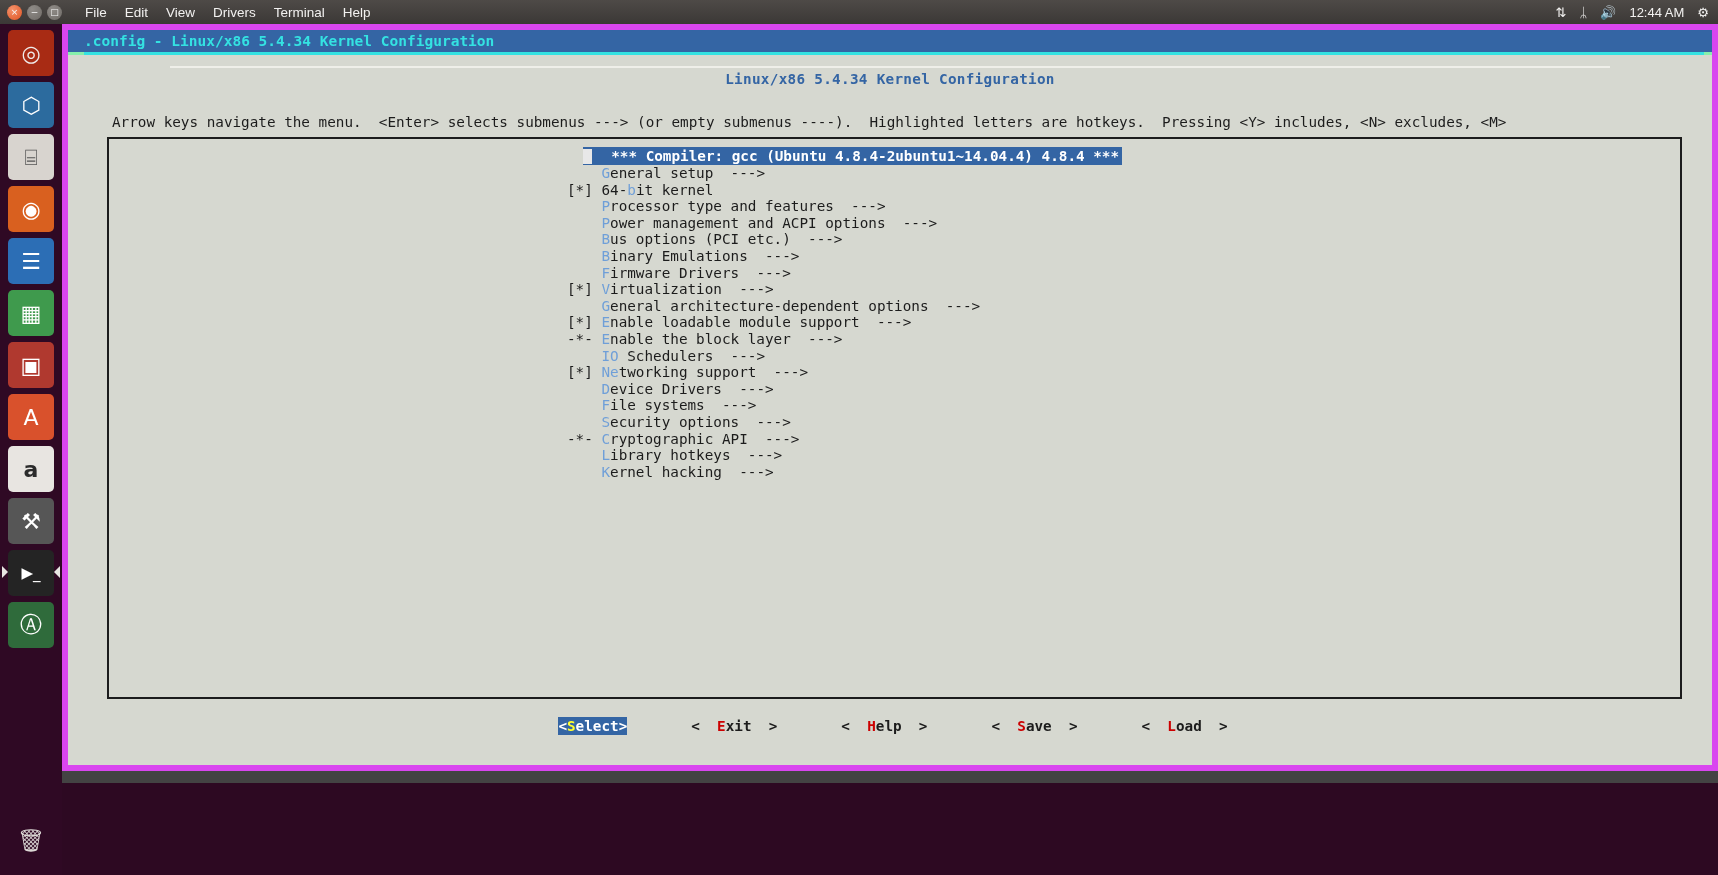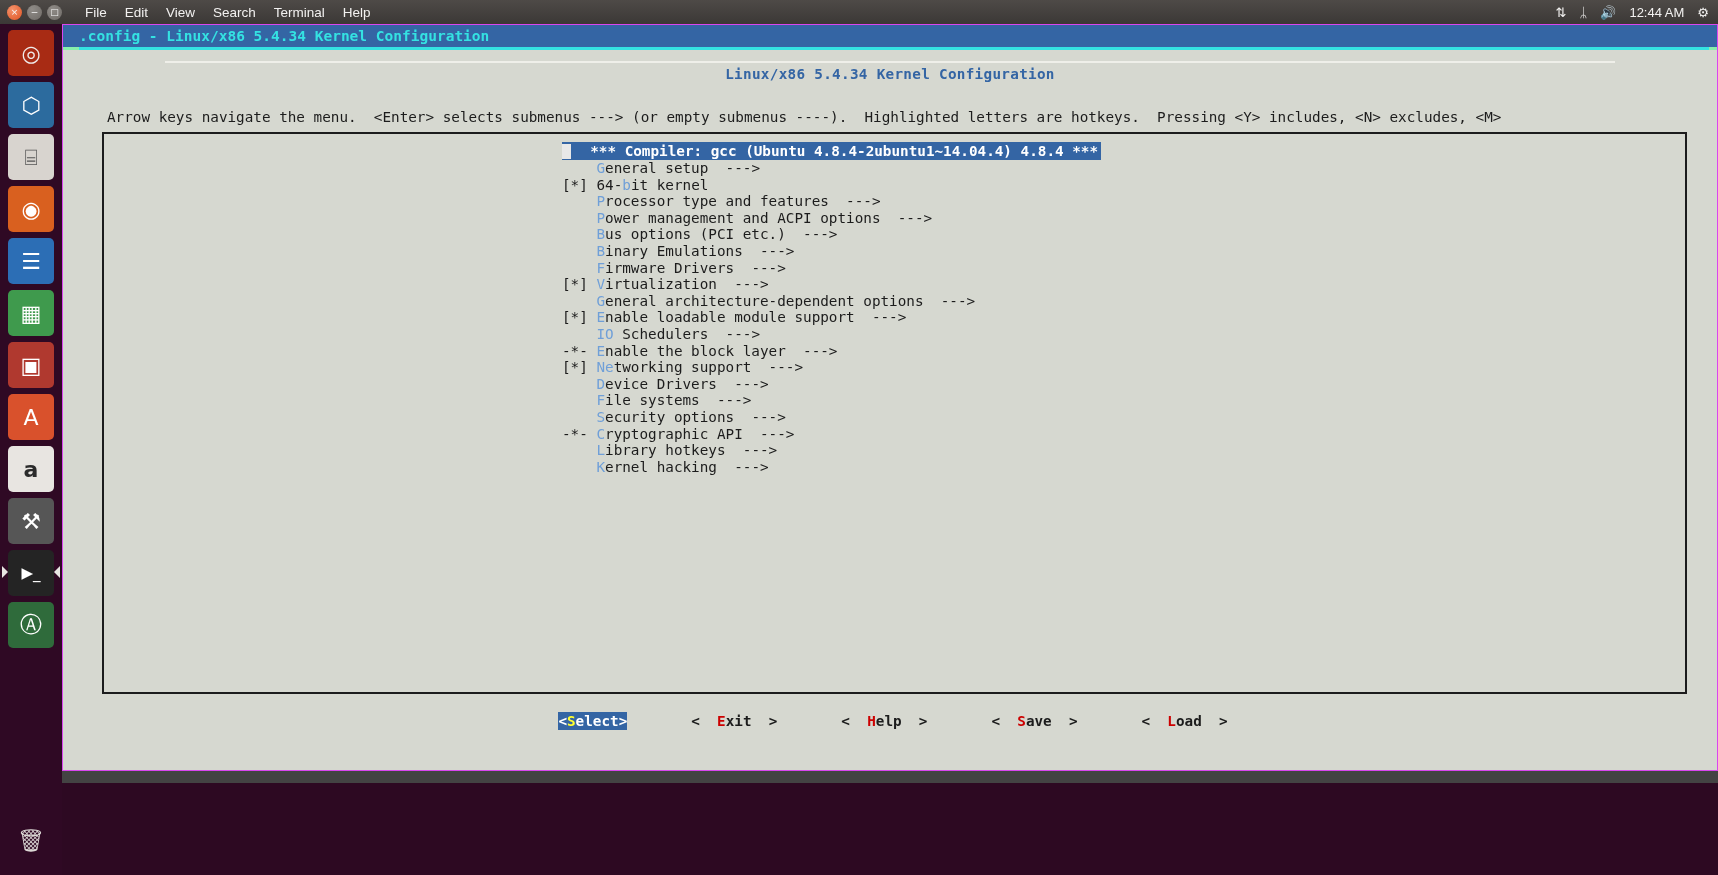--- a/index.html
+++ b/index.html
@@ -44,21 +44,21 @@
   .li.sel::after { content:""; position:absolute; right:-6px; top:16px; width:0;height:0;
         border-top:6px solid transparent; border-bottom:6px solid transparent;
         border-right:6px solid #e8e6e3; }
   #trash { position:absolute; bottom:12px; left:8px; width:46px; height:46px;
         display:flex; align-items:center; justify-content:center; font-size:22px;
         color:#dcd8d5; font-family:"DejaVu Sans", sans-serif; }
 
   
   #terminal {
     position:absolute; left:62px; top:24px; width:1656px; height:747px;
-    background:#86efac; border:1px solid #d946ef; overflow:hidden;
+    background:#86efac; border:6px solid #d946ef; overflow:hidden;
   }
   #term-title {
     height:22px; background:#3465a4; color:#34e2e2;
     font-family:"DejaVu Sans Mono", monospace; font-size:14.5px; font-weight:bold;
     display:flex; align-items:center; padding-left:16px; letter-spacing:0px;
   }
   #term-underline { height:3px; background:#34e2e2; margin:0 8px 0 16px; }
   #term-body { background:#d6d8d0; height:722px; position:relative;
                font-family:"DejaVu Sans Mono", monospace; font-size:14.3px; color:#1c1c1c; }
 
@@ -75,21 +75,21 @@
 
   
   #menu-box {
     position:absolute; left:39px; top:82px; right:30px; height:562px;
     border:2px solid #1c1c1c; background:#d6d8d0;
   }
   #menu-list { padding-top:8px; }
   .row { height:16.6px; line-height:16.6px; white-space:pre; font-size:14.3px;
          padding-left:458px; color:#1c1c1c; }
   .row .hk { color:#6f9fd8; }
-  .row.selected { position:relative; padding-left:0; height:18px; line-height:18px; }
+  .row.selected { position:relative; padding-left:16px; height:18px; line-height:18px; }
   .sel-wrap { display:inline-block; margin-left:458px; background:#3465a4; color:#ffffff;
               font-weight:bold; padding:0 3px 0 0; }
   .cursor-blk { display:inline-block; width:9px; height:15px; background:#e8e8e8;
                 vertical-align:-3px; margin-right:2px; }
 
   
   #btn-row { position:absolute; left:0; right:0; top:662px; display:flex;
              justify-content:center; gap:0; font-size:14.3px;padding-left:6px; }
   .btn { font-family:"DejaVu Sans Mono", monospace; white-space:pre; font-weight:bold;
          color:#1c1c1c; padding:1px 0; }
@@ -111,21 +111,21 @@
   <div id="top-panel">
     <div class="win-buttons">
       <div class="wb close">×</div>
       <div class="wb min">−</div>
       <div class="wb max">□</div>
     </div>
     <div class="menu-bar">
       <div>File</div>
       <div>Edit</div>
       <div>View</div>
-      <div>Search</div>
+      <div>Drivers</div>
       <div>Terminal</div>
       <div>Help</div>
     </div>
     <div class="tray">
       <span class="ic">⇅</span>
       <span class="ic">ᛦ</span>
       <span class="ic">🔊</span>
       <span class="clock">12:44 AM</span>
       <span class="ic">⚙</span>
     </div>
@@ -197,22 +197,22 @@
             <div class="row"><span>    </span><span class="hk">G</span><span>eneral setup</span><span>  ---&gt;</span></div>
             <div class="row"><span>[*] </span><span>64-</span><span class="hk">b</span><span>it kernel</span></div>
             <div class="row"><span>    </span><span class="hk">P</span><span>rocessor type and features</span><span>  ---&gt;</span></div>
             <div class="row"><span>    </span><span class="hk">P</span><span>ower management and ACPI options</span><span>  ---&gt;</span></div>
             <div class="row"><span>    </span><span class="hk">B</span><span>us options (PCI etc.)</span><span>  ---&gt;</span></div>
             <div class="row"><span>    </span><span class="hk">B</span><span>inary Emulations</span><span>  ---&gt;</span></div>
             <div class="row"><span>    </span><span class="hk">F</span><span>irmware Drivers</span><span>  ---&gt;</span></div>
             <div class="row"><span>[*] </span><span class="hk">V</span><span>irtualization</span><span>  ---&gt;</span></div>
             <div class="row"><span>    </span><span class="hk">G</span><span>eneral architecture-dependent options</span><span>  ---&gt;</span></div>
             <div class="row"><span>[*] </span><span class="hk">E</span><span>nable loadable module support</span><span>  ---&gt;</span></div>
+            <div class="row"><span>-*- </span><span class="hk">E</span><span>nable the block layer</span><span>  ---&gt;</span></div>
             <div class="row"><span>    </span><span class="hk">IO</span><span> Schedulers</span><span>  ---&gt;</span></div>
-            <div class="row"><span>-*- </span><span class="hk">E</span><span>nable the block layer</span><span>  ---&gt;</span></div>
             <div class="row"><span>[*] </span><span class="hk">Ne</span><span>tworking support</span><span>  ---&gt;</span></div>
             <div class="row"><span>    </span><span class="hk">D</span><span>evice Drivers</span><span>  ---&gt;</span></div>
             <div class="row"><span>    </span><span class="hk">F</span><span>ile systems</span><span>  ---&gt;</span></div>
             <div class="row"><span>    </span><span class="hk">S</span><span>ecurity options</span><span>  ---&gt;</span></div>
             <div class="row"><span>-*- </span><span class="hk">C</span><span>ryptographic API</span><span>  ---&gt;</span></div>
             <div class="row"><span>    </span><span class="hk">L</span><span>ibrary hotkeys</span><span>  ---&gt;</span></div>
             <div class="row"><span>    </span><span class="hk">K</span><span>ernel hacking</span><span>  ---&gt;</span></div>
           </div>
       </div>
 

